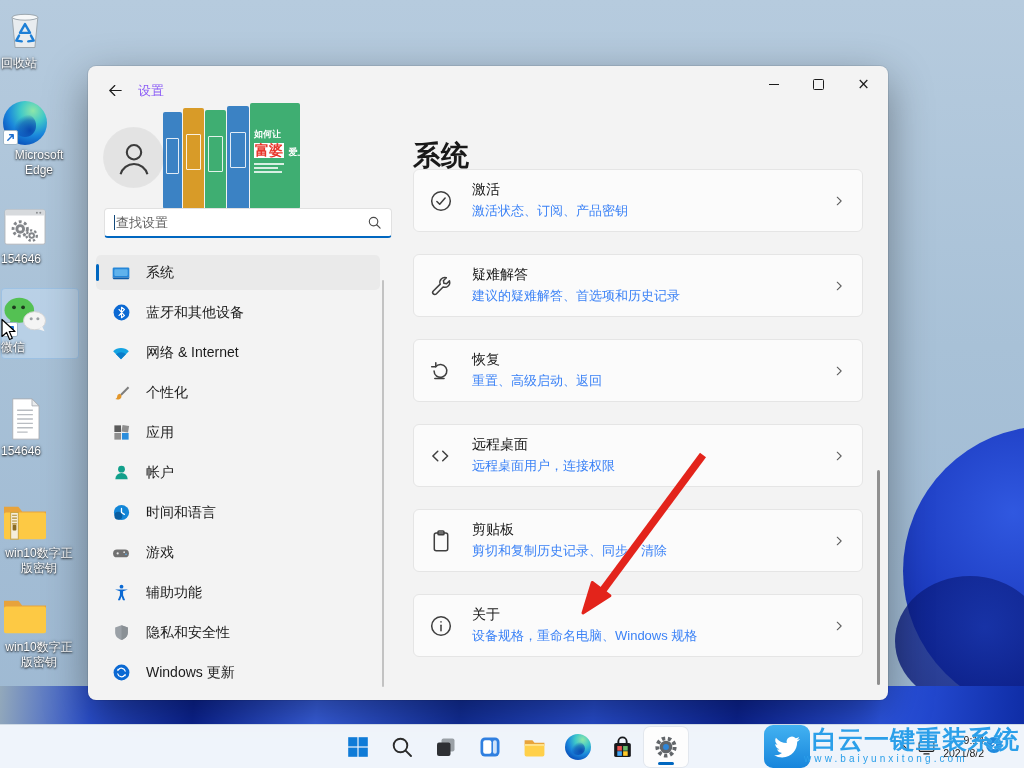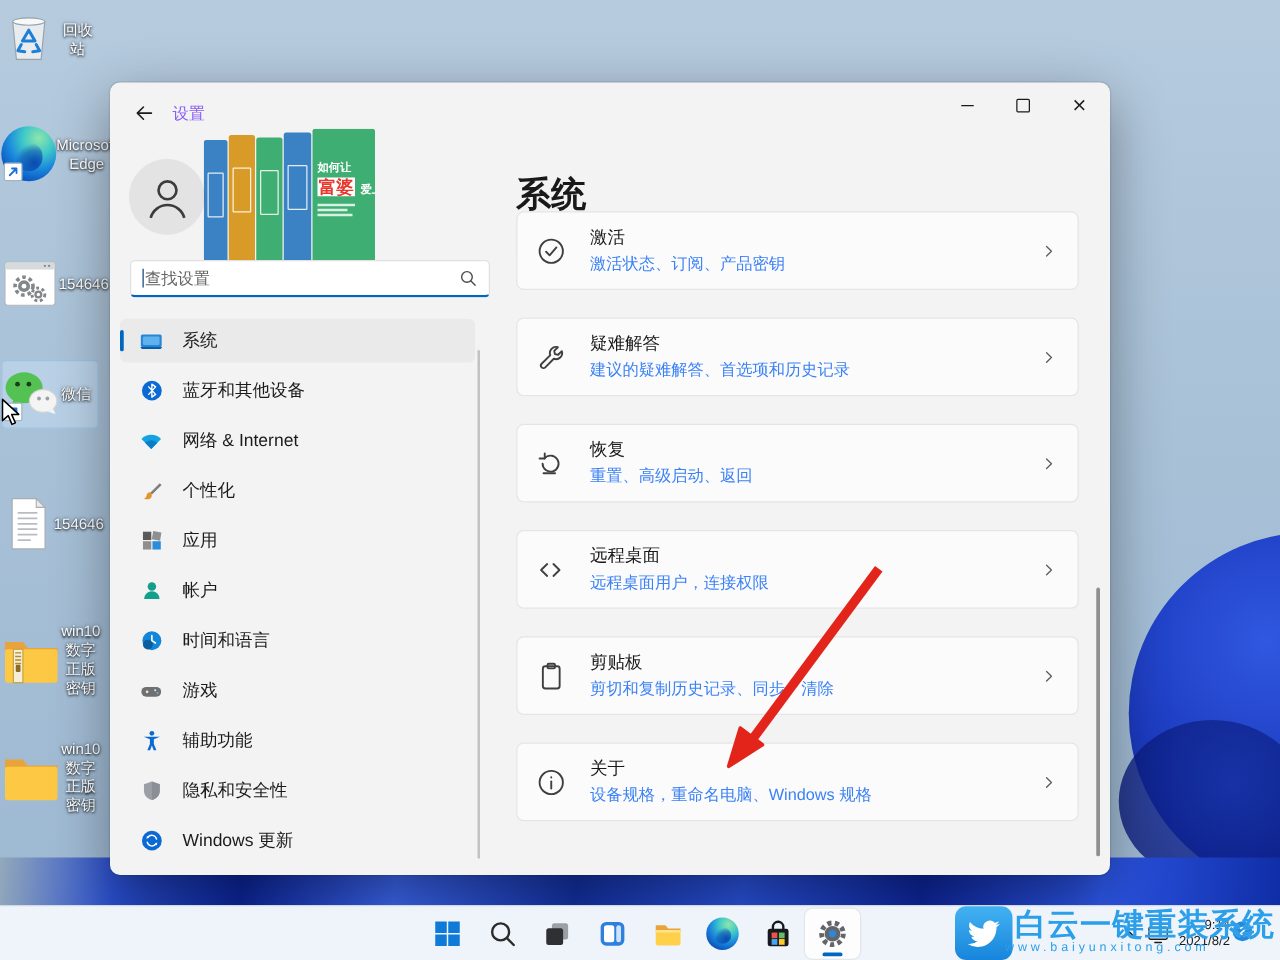--- a/index.html
+++ b/index.html
@@ -10,21 +10,21 @@
   }
   
   .bloom-right{position:absolute;left:903px;top:426px;width:290px;height:290px;border-radius:50%;
     background:radial-gradient(circle at 38% 30%,#3058e0 0%,#1c3bc0 45%,#0c2196 82%);z-index:1;}
   .bloom-right::after{content:'';position:absolute;left:-8px;top:150px;width:150px;height:130px;border-radius:50%;
     background:radial-gradient(circle at 60% 40%,#16309f,#0a1b7e 75%);opacity:.8;}
   .bloom-band{position:absolute;left:0;top:686px;width:1024px;height:38px;z-index:1;
     background:linear-gradient(95deg,#93a9bb 0%,#2a4ecb 9%,#0c2496 19%,#3a63e8 31%,#13309f 45%,#2950d6 58%,#0d2598 72%,#2c55e2 86%,#0f2da6 100%);}
   
   .desktop-icons{position:absolute;left:1px;top:0;width:80px;height:700px;z-index:3;}
-  .dicon{position:absolute;left:0;width:78px;display:flex;align-items:center;padding:3px 0 4px;border-radius:4px;cursor:default;}
+  .dicon{position:absolute;left:0;width:78px;display:flex;flex-direction:column;align-items:flex-start;padding:3px 0 4px;border-radius:4px;cursor:default;}
   .dicon:nth-child(1){top:4px}.dicon:nth-child(2){top:96px}.dicon:nth-child(3){top:200px}
   .dicon:nth-child(4){top:288px}.dicon:nth-child(5){top:392px}.dicon:nth-child(6){top:494px}.dicon:nth-child(7){top:588px}
   .dicon.selected{background:rgba(196,220,243,.55);box-shadow:0 0 0 1px rgba(125,175,225,.45) inset;}
   .dicon-img{width:48px;height:48px;display:flex;align-items:center;justify-content:center;position:relative;}
   .dicon-label{margin-top:1px;font-size:12px;color:#fff;text-align:center;line-height:1.25;
     text-shadow:0 1px 2px rgba(0,0,0,.85),0 0 3px rgba(0,0,0,.5);max-width:76px;}
   .shortcut-badge{position:absolute;left:2px;bottom:2px;width:13px;height:13px;background:#fff;
     border:1px solid #9fb6c8;border-radius:2px;display:flex;align-items:center;justify-content:center;}
   .edge-ball{display:block;width:44px;height:44px;border-radius:50%;position:relative;
     background:radial-gradient(circle at 68% 22%,#8ee6a9 0%,#3fc8c9 28%,#1a86dc 55%,#0b55bd 78%,#083f9e 100%);}

